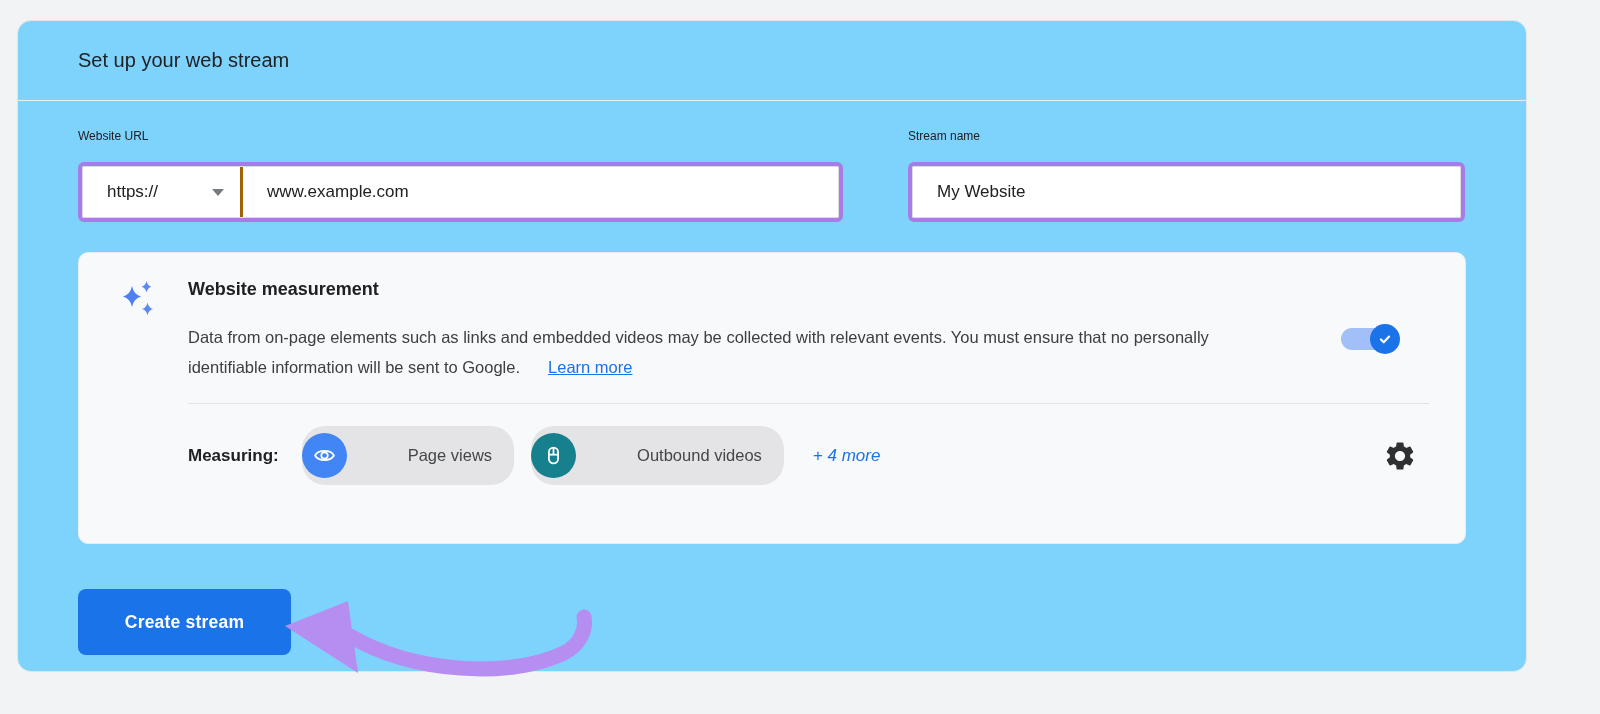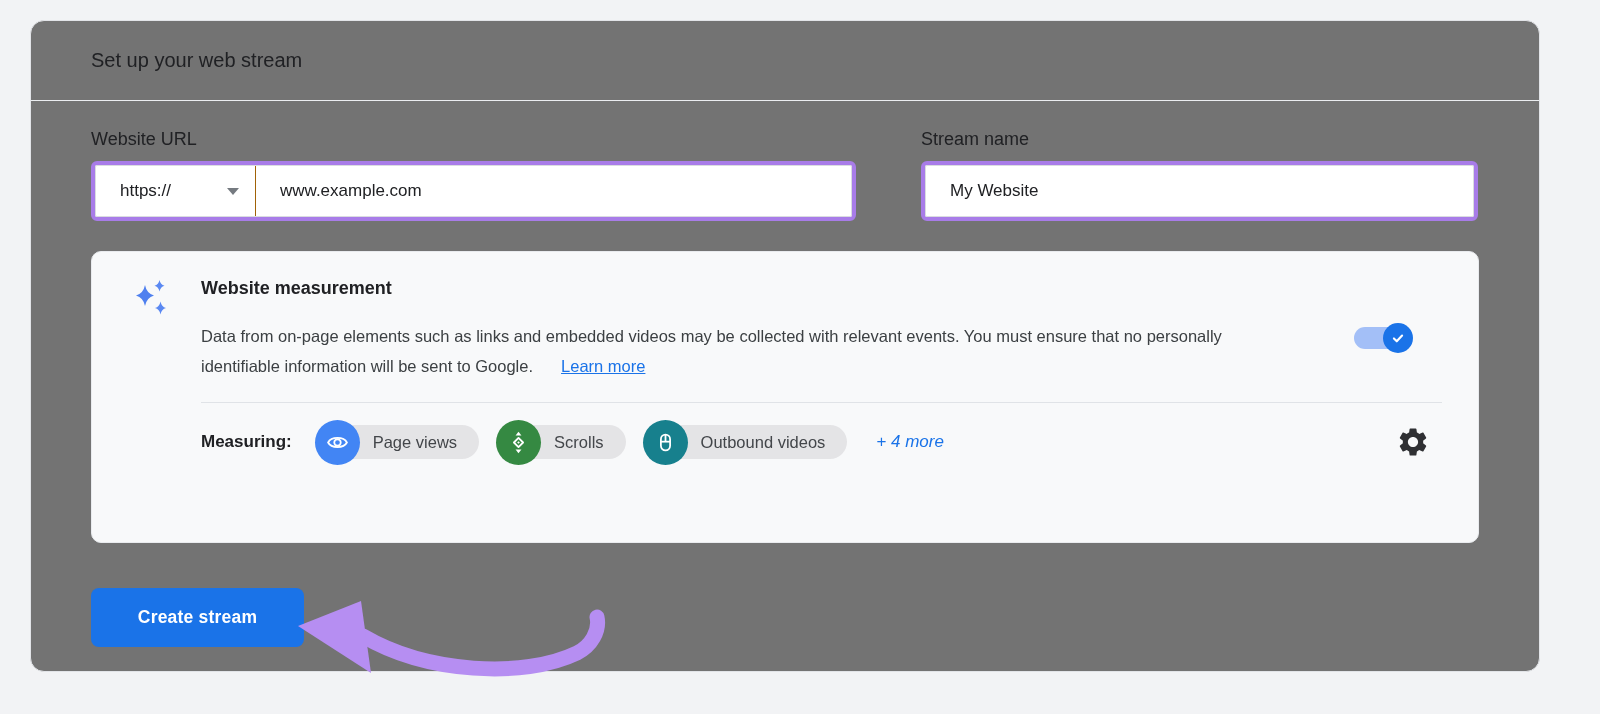--- a/index.html
+++ b/index.html
@@ -4,61 +4,61 @@
 <style>
   * { margin:0; padding:0; box-sizing:border-box; }
   html,body { width:1600px; height:714px; }
   body {
     background:#f2f3f5;
     font-family:"Liberation Sans","DejaVu Sans",sans-serif;
     color:#202124;
     overflow:hidden;
   }
   .card {
-    position:absolute; left:30px; top:20px;
+    position:absolute; left:17px; top:20px;
     width:1510px; height:652px;
-    background:#737373;
+    background:#7dd3fc;
     border:1px solid #e2e4e8;
     border-radius:14px;
   }
   .card-header {
     height:80px;
     padding:0 60px;
     display:flex; align-items:center;
     border-bottom:1px solid #ebedf0;
   }
   .card-header h1 { font-size:20px; font-weight:400; color:#202124; }
 
   .form-row {
     display:flex;
     padding:0 60px;
     margin-top:28px;
   }
   .field-left { width:765px; }
   .field-right { width:557px; margin-left:65px; }
-  .field-label { font-size:18px; color:#202124; margin-bottom:11px; }
+  .field-label { font-size:12px; color:#202124; margin-bottom:19px; }
 
   .hl-input {
     border:4px solid #a87ce8;
     border-radius:6px;
     background:#ffffff;
   }
   .input-box {
     border:1px solid #dadce0;
     border-radius:2px;
     height:52px;
     display:flex; align-items:stretch;
     background:#ffffff;
     font-size:17px;
   }
   .proto-select {
     width:160px;
     display:flex; align-items:center;
     padding:0 16px 0 24px;
-    border-right:1px solid #a16207;
+    border-right:3px solid #a16207;
     cursor:pointer;
     gap:46px;
   }
   .proto-select .proto-text { flex:1; }
   .caret-down {
     width:0; height:0;
     border-left:6px solid transparent;
     border-right:6px solid transparent;
     border-top:7px solid #757a80;
   }
@@ -103,40 +103,41 @@
 
   .em-divider { border:none; border-top:1px solid #e0e3e7; margin-top:21px; }
 
   .measuring-row {
     display:flex; align-items:center;
     margin-top:22px;
   }
   .measuring-label { font-size:17px; font-weight:600; color:#202124; margin-right:23px; }
   .chip {
     display:inline-flex; align-items:center;
-    height:34px; border-radius:23px;
+    height:59px; border-radius:23px;
     background:#e4e4e6;
     margin-right:17px;
     cursor:default;
+    gap:48px;
   }
   .chip .chip-circle {
     width:45px; height:45px; border-radius:50%;
     display:flex; align-items:center; justify-content:center;
     flex:none;
   }
   .chip .chip-circle.blue  { background:#4285f4; }
   .chip .chip-circle.green { background:#358942; }
   .chip .chip-circle.teal  { background:#17808d; }
   .chip .chip-label { font-size:16.5px; color:#43464a; padding:0 22px 0 13px; }
   .more-link { font-size:17px; color:#1a73e8; margin-left:12px; cursor:pointer; white-space:nowrap;font-style:italic; }
   .gear-btn { margin-left:auto; margin-right:12px; cursor:pointer; display:flex; }
 
   .create-btn {
     margin:45px 0 0 60px;
-    width:213px; height:59px;
+    width:213px; height:66px;
     background:#1a73e8;
     border:none; border-radius:8px;
     color:#ffffff;
     font-family:inherit;
     font-size:17.5px; font-weight:600;
     letter-spacing:.2px;
     cursor:pointer;
   }
 
   .anno-arrow { position:absolute; left:260px; top:572px; pointer-events:none; }
@@ -204,31 +205,20 @@
       <span class="chip">
         <span class="chip-circle blue">
           <svg width="23" height="23" viewBox="0 0 22 22">
             <path d="M2 11 C5 5.2 17 5.2 20 11 C17 16.8 5 16.8 2 11 Z" fill="none" stroke="#ffffff" stroke-width="1.7"></path>
             <circle cx="11" cy="11" r="3.1" fill="none" stroke="#ffffff" stroke-width="1.7"></circle>
           </svg>
         </span>
         <span class="chip-label">Page views</span>
       </span>
 
-      <span class="chip">
-        <span class="chip-circle green">
-          <svg width="23" height="23" viewBox="0 0 22 22">
-            <path d="M11 6.6 L15.4 11 L11 15.4 L6.6 11 Z" fill="none" stroke="#ffffff" stroke-width="1.7" stroke-linejoin="round"></path>
-            <path d="M11 0.8 L13.8 4.2 L8.2 4.2 Z" fill="#ffffff"></path>
-            <path d="M11 21.2 L13.8 17.8 L8.2 17.8 Z" fill="#ffffff"></path>
-            <path d="M11 9.7 L12.3 11 L11 12.3 L9.7 11 Z" fill="#ffffff"></path>
-          </svg>
-        </span>
-        <span class="chip-label">Scrolls</span>
-      </span>
 
       <span class="chip">
         <span class="chip-circle teal">
           <svg width="23" height="23" viewBox="0 0 22 22">
             <rect x="6.6" y="3.4" width="8.8" height="15.2" rx="4.4" fill="none" stroke="#ffffff" stroke-width="1.7"></rect>
             <line x1="11" y1="3.4" x2="11" y2="10.2" stroke="#ffffff" stroke-width="1.7"></line>
             <line x1="6.6" y1="10.2" x2="15.4" y2="10.2" stroke="#ffffff" stroke-width="1.7"></line>
           </svg>
         </span>
         <span class="chip-label">Outbound videos</span>

